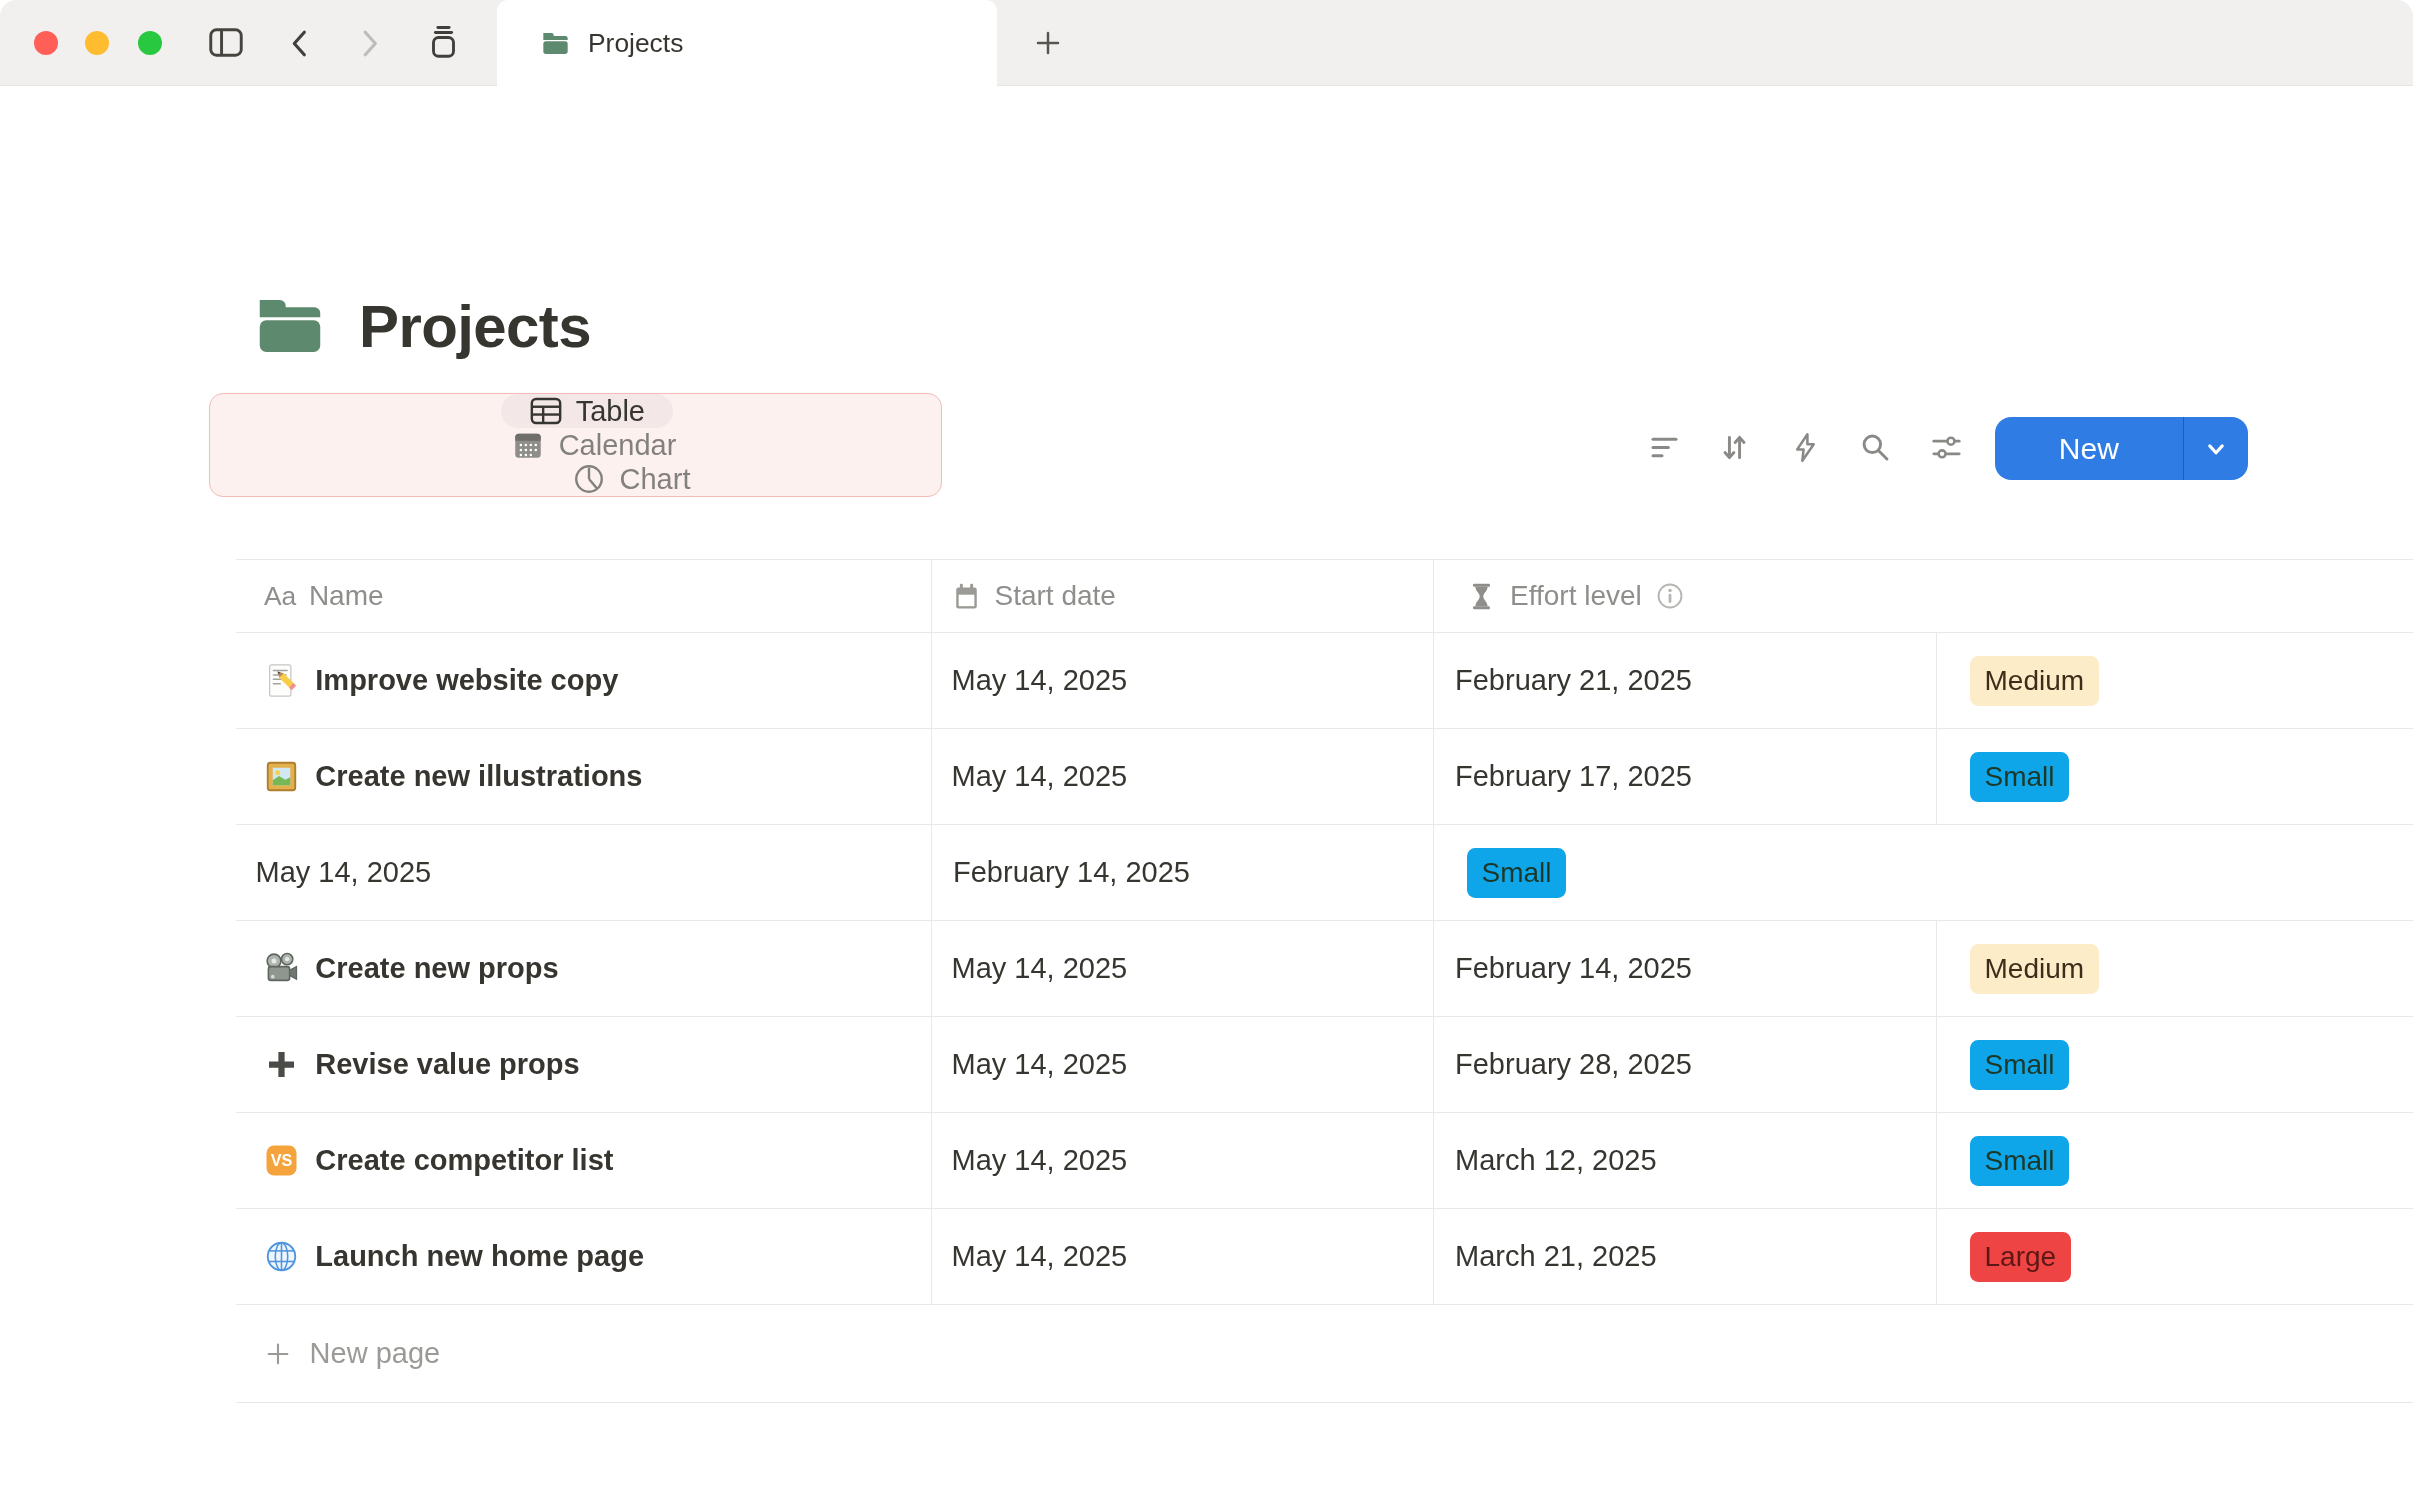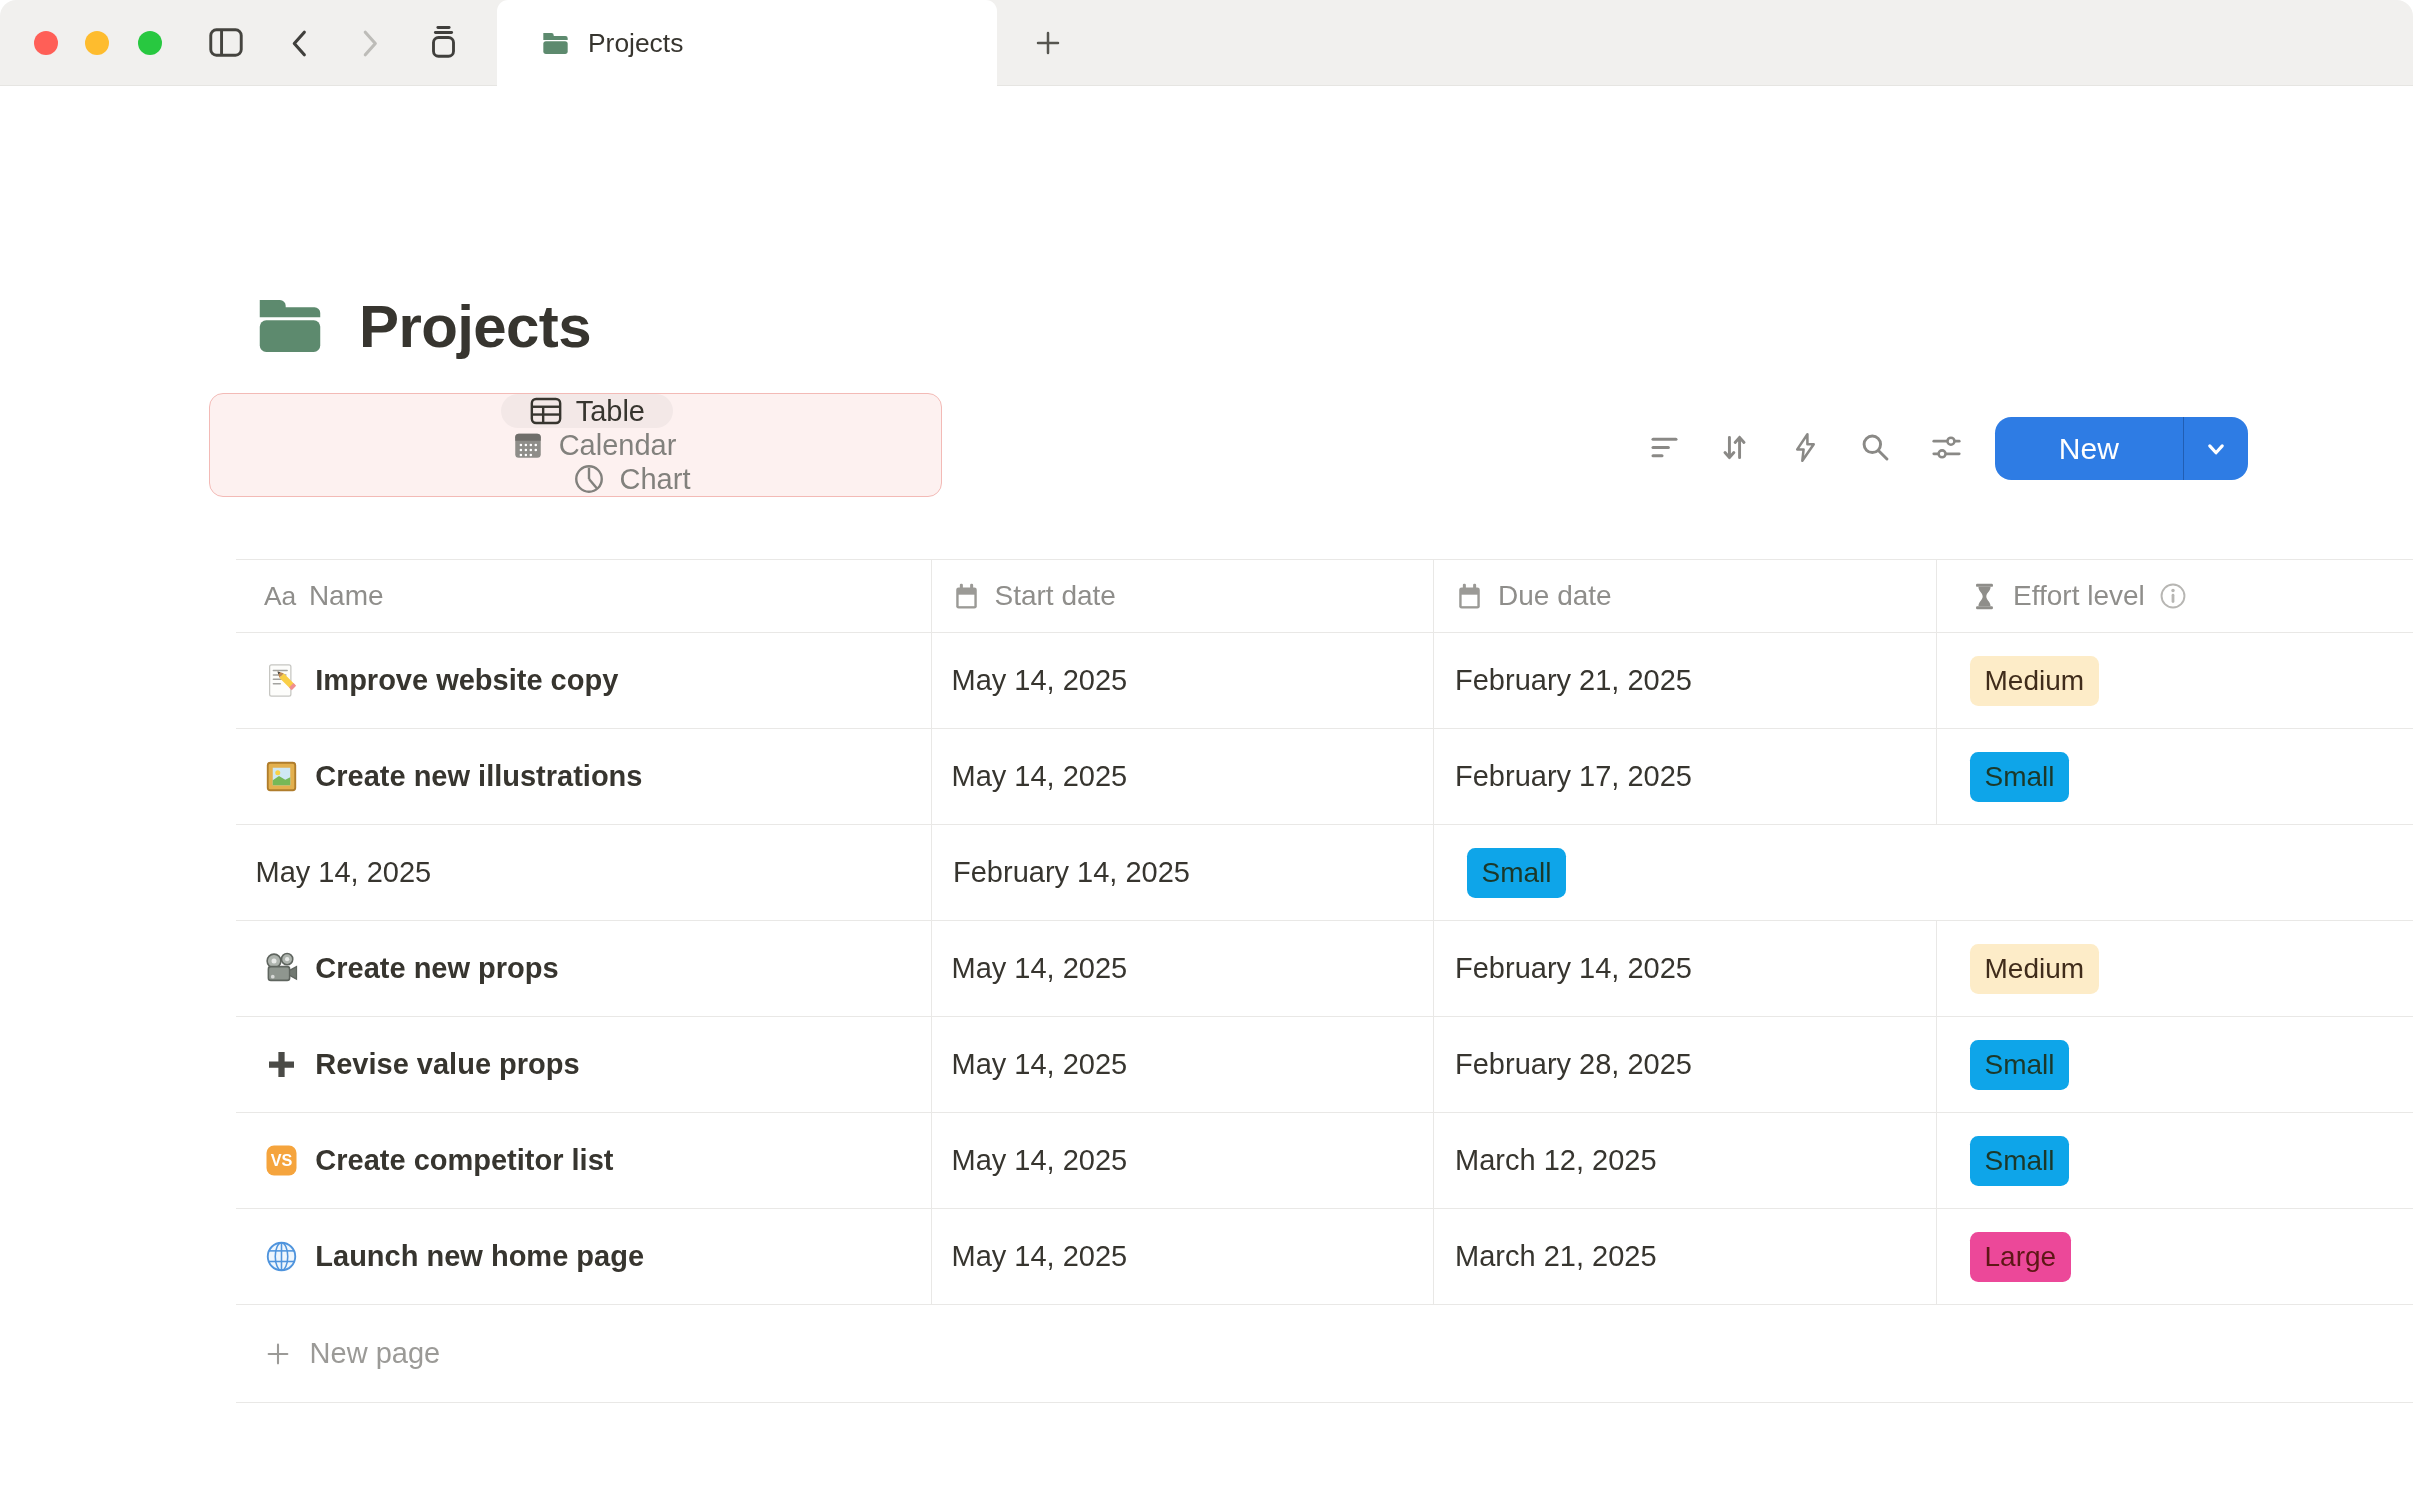--- a/index.html
+++ b/index.html
@@ -60,21 +60,21 @@
   .th .hicon { width:29px; height:29px; margin-right:14px; flex:none; }
   .aa-glyph { font-size:26.4px; font-weight:500; color:#8f8e8b; margin-right:12.6px; }
   .info-ic { width:28px; height:28px; margin-left:14px; flex:none; }
   .drow { height:96px; border-bottom:1.3px solid #e9e8e6; font-size:29px; }
   .td.name { font-weight:600; color:#37352f; }
   .row-emoji { width:35px; height:35px; margin-right:16.3px; flex:none; }
   .td.start, .td.due { font-weight:400; color:#37352f; }
   .badge { display:inline-flex; align-items:center; height:50px; padding:0 14.5px; border-radius:8.2px; font-size:28px; line-height:1;text-align:right; }
   .badge[data-effort="yellow"] { background:#fdecc8; color:#402c1b; }
   .badge[data-effort="green"]  { background:#0ea5e9; color:#1c3829; }
-  .badge[data-effort="red"]    { background:#ec4899; color:#5d1715; }
+  .badge[data-effort="red"]    { background:#ef4444; color:#5d1715; }
   .newpage { height:98px; border-bottom:1.3px solid #e9e8e6; display:flex; align-items:center; padding-left:28px; color:#9b9a97; font-size:29px; }
   .newpage svg { width:28px; height:28px; margin-right:17.6px; }
 </style>
 </head>
 <body>
 
 <div class="window">
 
   <div class="topbar">
     <div class="tlight red"></div>
@@ -228,29 +228,20 @@
       </div>
       <div class="th start col-border">
         <svg class="hicon" viewBox="0 0 48 48">
             <rect x="13" y="3" width="5" height="10" rx="2" fill="#9b9a96"></rect>
             <rect x="30" y="3" width="5" height="10" rx="2" fill="#9b9a96"></rect>
             <rect x="7" y="9" width="34" height="35" rx="4" fill="#9b9a96"></rect>
             <rect x="11" y="21" width="26" height="19" fill="#fff"></rect>
           </svg>
         <span>Start date</span>
       </div>
-      <div class="th due col-border">
-        <svg class="hicon" viewBox="0 0 48 48">
-            <rect x="13" y="3" width="5" height="10" rx="2" fill="#9b9a96"></rect>
-            <rect x="30" y="3" width="5" height="10" rx="2" fill="#9b9a96"></rect>
-            <rect x="7" y="9" width="34" height="35" rx="4" fill="#9b9a96"></rect>
-            <rect x="11" y="21" width="26" height="19" fill="#fff"></rect>
-          </svg>
-        <span>Due date</span>
-      </div>
       <div class="th effort">
         <svg class="hicon" viewBox="0 0 48 48">
             <rect x="10" y="3" width="28" height="5" rx="2" fill="#8f8e8a"></rect>
             <rect x="10" y="40" width="28" height="5" rx="2" fill="#8f8e8a"></rect>
             <path d="M14 8 h20 c0 8 -7 10 -7 16 s7 8 7 16 h-20 c0 -8 7 -10 7 -16 s-7 -8 -7 -16 z" fill="#8f8e8a"></path>
           </svg>
         <span>Effort level</span>
         <svg class="info-ic" viewBox="0 0 44 44">
             <circle cx="22" cy="22" r="18" fill="none" stroke="#b7b6b3" stroke-width="3"></circle>
             <circle cx="22" cy="13.5" r="2.7" fill="#b7b6b3"></circle>

